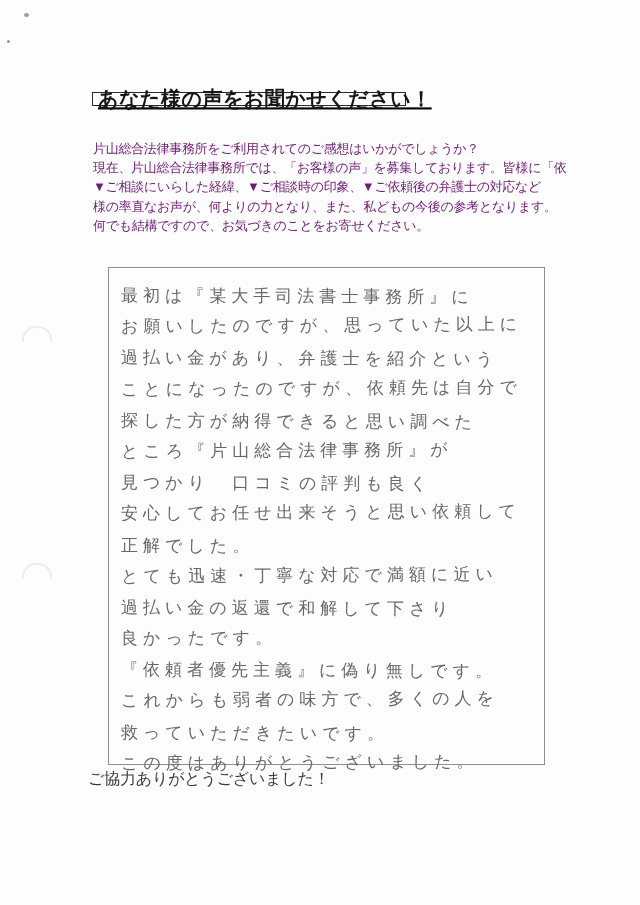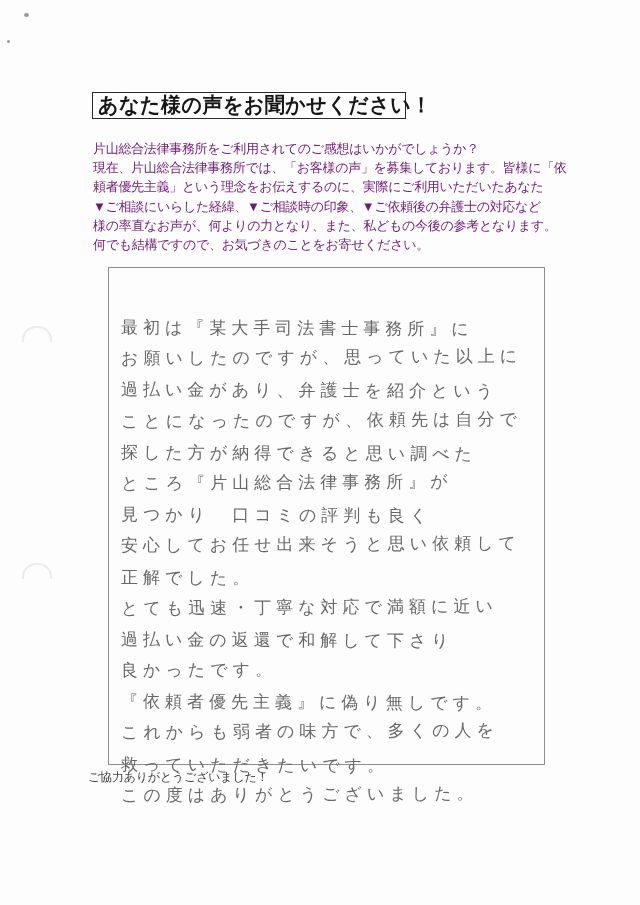--- a/index.html
+++ b/index.html
@@ -11,27 +11,28 @@
     font-family: "Liberation Sans", sans-serif;
     overflow: hidden;
   }
 
   
   .header-box {
     position: absolute;
     left: 92px;
     top: 92px;
     width: 314px;
-    height: 27px;
+    height: 14px;
     border: 1px solid #2a2a2a;
     box-sizing: border-box;
     background: #fefefe;
     display: flex;
     align-items: center;
     padding-left: 5px;
+    text-decoration: underline;
   }
   .header-title {
     font-size: 20px;
     font-weight: bold;
     color: #161616;
     letter-spacing: 0.5px;
     white-space: nowrap;
     transform: scaleY(1.05);
   }
 
@@ -58,32 +59,31 @@
     background: #fdfdfd;
   }
   .hw-text {
     position: absolute;
     left: 121px;
     top: 280px;
     font-size: 17px;
     line-height: 31.2px;
     color: #686868;
     letter-spacing: 5px;
-    margin-top: 32px;
   }
   .hw-line { white-space: nowrap; height: 31.2px; transform-origin: left center; }
   .hw-line:nth-child(odd)  { transform: rotate(0.25deg); }
   .hw-line:nth-child(even) { transform: rotate(-0.35deg); }
 
   
   .footer-text {
     position: absolute;
     left: 88px;
     top: 769px;
-    font-size: 12px;
+    font-size: 16px;
     color: #3c3c3c;
     letter-spacing: -0.2px;
     white-space: nowrap;
   }
 
   
   .punch-hole {
     position: absolute;
     width: 26px;
     height: 14px;
@@ -107,21 +107,20 @@
   <div class="punch-hole p1"></div>
   <div class="punch-hole p2"></div>
 
   <div class="header-box">
     <span class="header-title">あなた様の声をお聞かせください！</span>
   </div>
 
   <div class="intro">
     <div class="intro-line">片山総合法律事務所をご利用されてのご感想はいかがでしょうか？</div>
     <div class="intro-line">現在、片山総合法律事務所では、「お客様の声」を募集しております。皆様に「依</div>
-    <div class="intro-line">頼者優先主義」という理念をお伝えするのに、実際にご利用いただいたあなた</div>
     <div class="intro-line">▼ご相談にいらした経緯、▼ご相談時の印象、▼ご依頼後の弁護士の対応など</div>
     <div class="intro-line">様の率直なお声が、何よりの力となり、また、私どもの今後の参考となります。</div>
     <div class="intro-line">何でも結構ですので、お気づきのことをお寄せください。</div>
   </div>
 
   <div class="hw-box"></div>
   <div class="hw-text">
     <div class="hw-line">最初は『某大手司法書士事務所』に</div>
     <div class="hw-line">お願いしたのですが、思っていた以上に</div>
     <div class="hw-line">過払い金があり、弁護士を紹介という</div>

